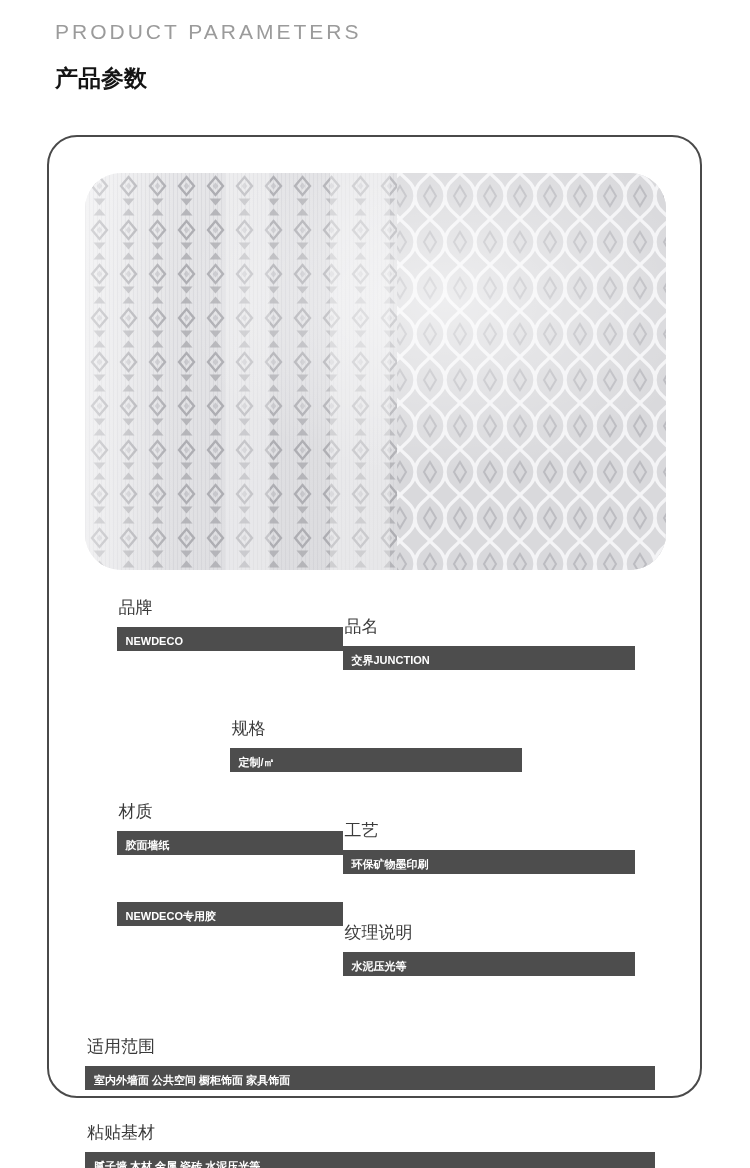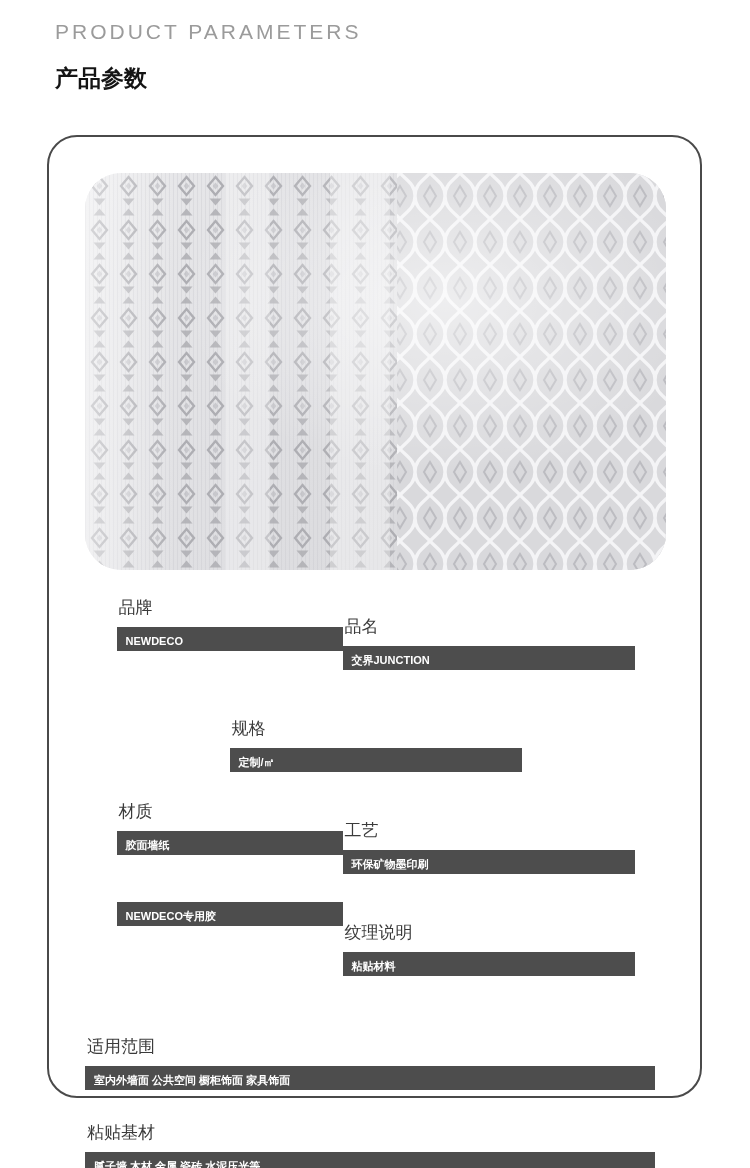--- a/index.html
+++ b/index.html
@@ -156,21 +156,21 @@
             <div class="field-label">工艺</div>
             <div class="field-value">环保矿物墨印刷</div>
           </div>
         </div>
         <div class="pair-row">
           <div class="field half">
             <div class="field-value">NEWDECO专用胶</div>
           </div>
           <div class="field half">
             <div class="field-label">纹理说明</div>
-            <div class="field-value">粘贴材料</div>
+            <div class="field-value">水泥压光等</div>
           </div>
         </div>
         <div class="field full">
           <div class="field-label">适用范围</div>
           <div class="field-value">室内外墙面 公共空间 橱柜饰面 家具饰面</div>
         </div>
         <div class="field full">
           <div class="field-label">粘贴基材</div>
           <div class="field-value">腻子墙 木材 金属 瓷砖 水泥压光等</div>
         </div>

